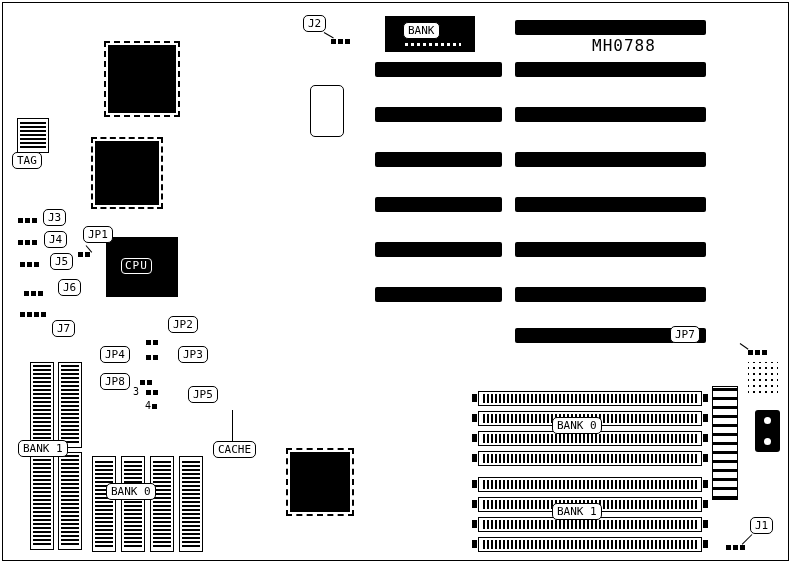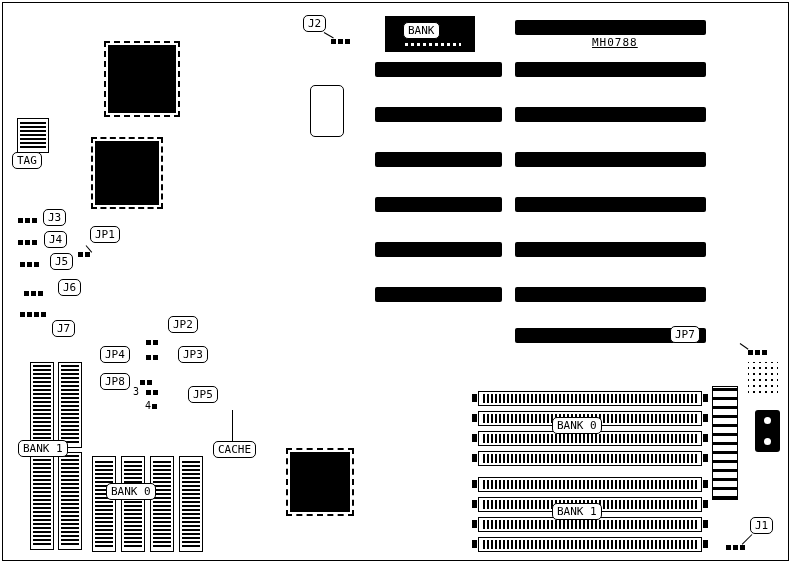--- a/index.html
+++ b/index.html
@@ -27,21 +27,21 @@
   .pga{position:absolute;background-image:radial-gradient(#000 1.3px, transparent 1.5px);
        background-size:7px 7px;background-position:3px 3px;}
   .dots{position:absolute;display:flex;gap:2px;z-index:4;}
   .dots i{width:5px;height:5px;background:#000;display:block;}
   .ladder{position:absolute;border:1px solid #000;
           background:repeating-linear-gradient(0deg,#000 0 3px,#fff 3px 9px);}
   .conn{position:absolute;background:#000;border-radius:3px;}
   .conn::before,.conn::after{content:"";position:absolute;left:9px;width:7px;height:7px;border-radius:50%;background:#fff;}
   .conn::before{top:7px;}.conn::after{bottom:7px;}
   .crystal{position:absolute;border:1px solid #000;border-radius:5px;background:#fff;}
-  .text{position:absolute;font-size:11px;text-decoration:underline;}
+  .text{position:absolute;font-size:16px;}
   .pintext{position:absolute;font-size:10px;}
   .leader{position:absolute;height:1px;background:#000;transform-origin:left center;}
   .vline{position:absolute;width:1px;background:#000;}
 </style>
 </head>
 <body>
 
 <div class="board">
   <div class="frame"></div>
 
@@ -76,26 +76,29 @@
     </div>
   <div class="label" style="left:58px;top:279px">J6</div>
   <div class="dots" style="left:20px;top:312px">
       <i></i>
       <i></i>
       <i></i>
       <i></i>
     </div>
   <div class="label" style="left:52px;top:320px">J7</div>
 
-  <div class="label" style="left:90px;top:226px">JP1</div>
+  <div class="label" style="left:83px;top:226px">JP1</div>
   <div class="leader" style="left:86px;top:245px;width:9px;transform:rotate(50deg)"></div>
   <div class="dots" style="left:78px;top:252px">
       <i></i>
       <i></i>
     </div>
+  <div class="chip" style="left:106px;top:237px;width:72px;height:60px">
+    <div class="chiplabel" style="left:15px;top:21px">CPU</div>
+  </div>
 
   <div class="label" style="left:168px;top:316px">JP2</div>
   <div class="dots" style="left:146px;top:340px">
       <i></i>
       <i></i>
     </div>
   <div class="label" style="left:100px;top:346px">JP4</div>
   <div class="label" style="left:178px;top:346px">JP3</div>
   <div class="dots" style="left:146px;top:355px">
       <i></i>

